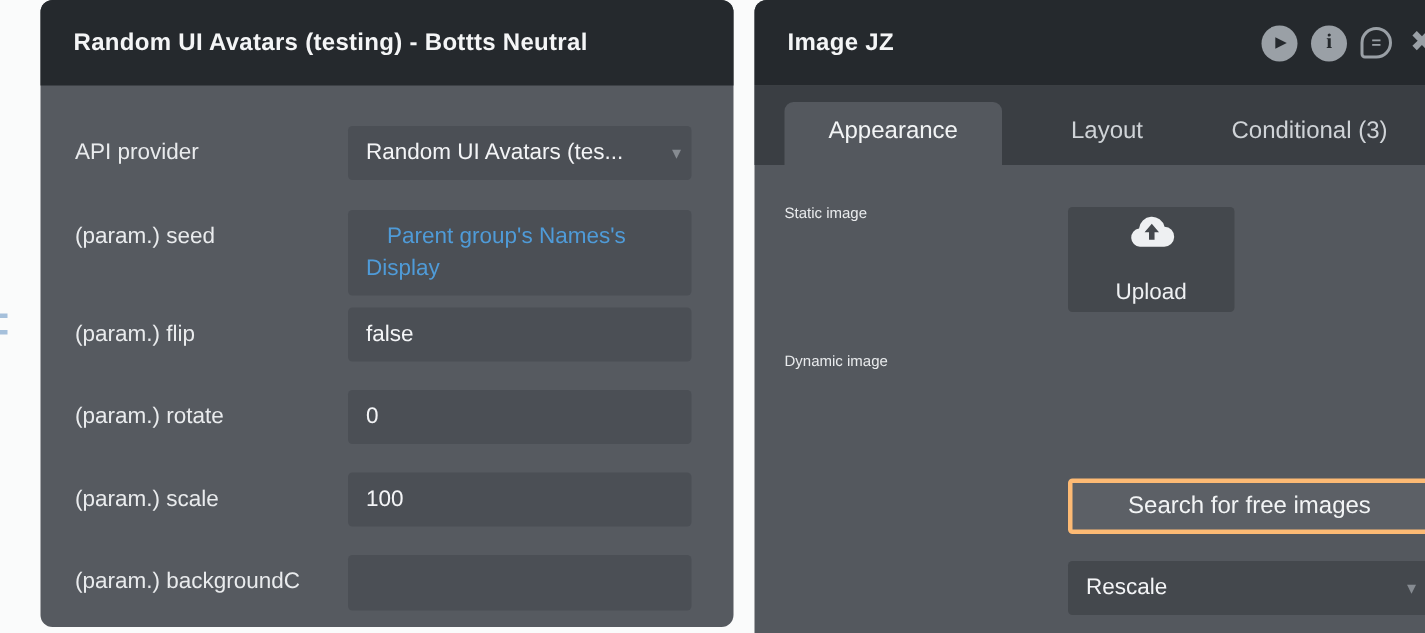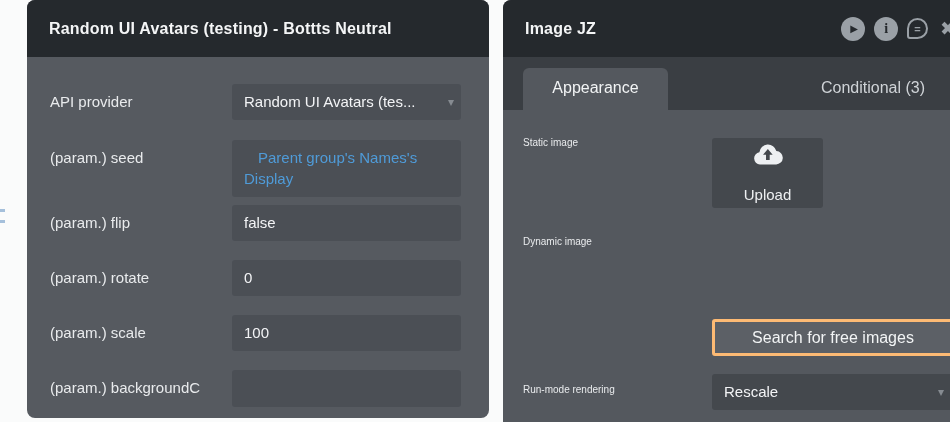--- a/index.html
+++ b/index.html
@@ -190,39 +190,39 @@
         </span>
       </span>
       <span class="icon-btn" style="margin-left:3px">
         <span class="close-glyph">✖</span>
       </span>
     </div>
   </div>
 
   <div class="tabbar">
     <div class="tab active">Appearance</div>
+    <div class="tab t2">Layout</div>
     <div class="tab t3">Conditional (3)</div>
   </div>
 
   <span class="rrow-label" style="top:137px">Static image</span>
   <div class="upload-btn">
     <svg width="34" height="23" viewBox="0 0 24 16">
       <path d="M6.3 15 A4.3 4.3 0 0 1 5.9 6.45 A6.1 6.1 0 0 1 17.9 5.6 A4.35 4.35 0 0 1 17.6 15 Z" fill="#eef0f2"></path>
       <polygon points="11.9,4.2 15.3,8.2 13.2,8.2 13.2,11.8 10.6,11.8 10.6,8.2 8.5,8.2" fill="#44484d"></polygon>
     </svg>
     <span>Upload</span>
   </div>
 
   <span class="rrow-label" style="top:236px">Dynamic image</span>
 
   <div class="search-btn">
     <span>Search for free images</span>
   </div>
 
-  <span class="rrow-label" style="top:384px">Run-mode rendering</span>
   <div class="rescale-dd">
     <span>Rescale</span>
     <span class="caret" style="right:10px">▾</span>
   </div>
 
   <div class="scroll-track">
     <div class="scroll-thumb"></div>
   </div>
 </div>
 

